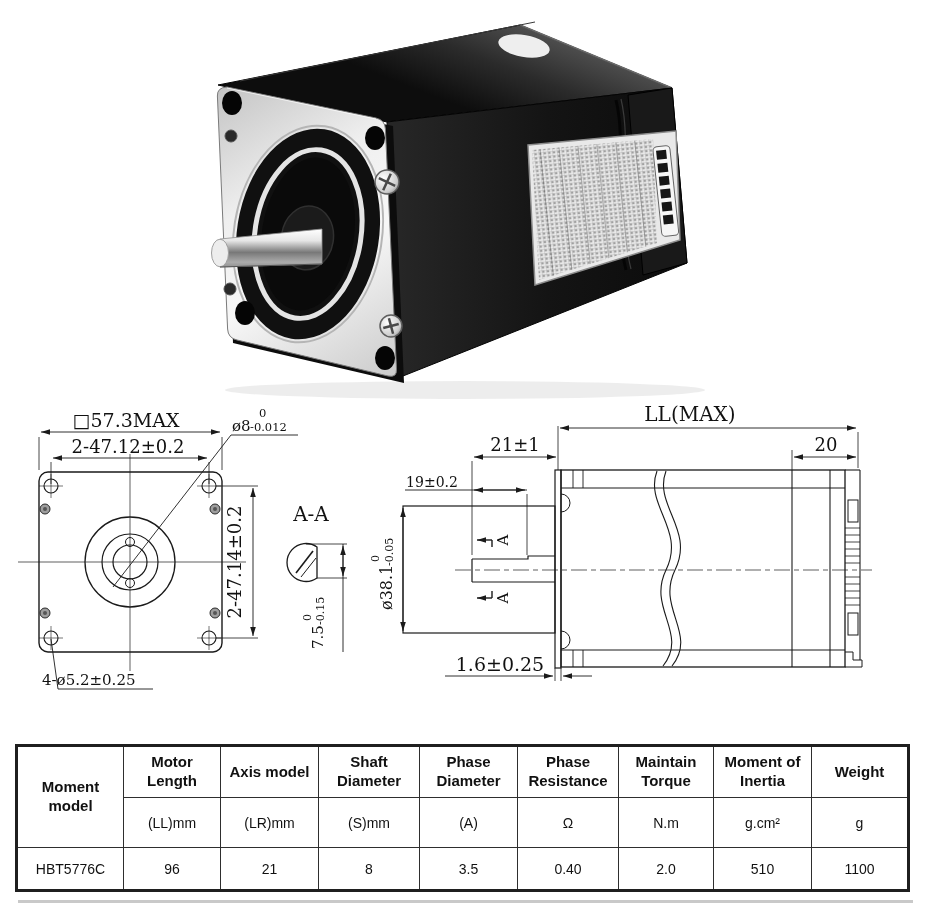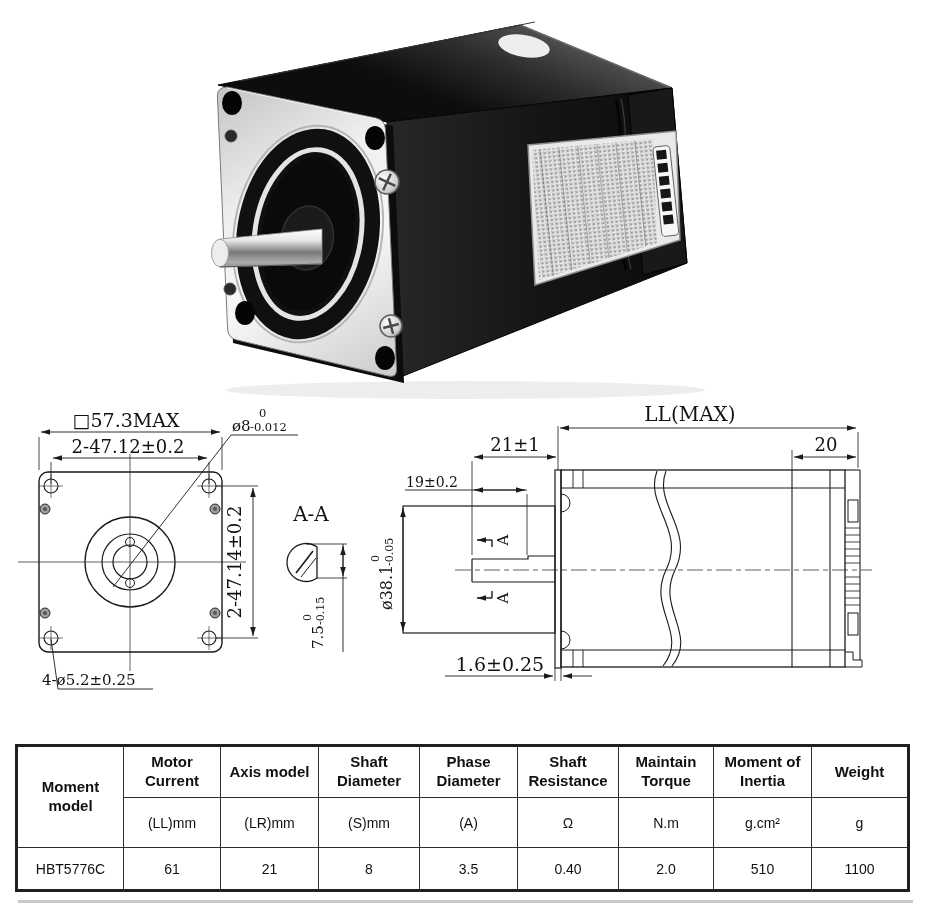--- a/index.html
+++ b/index.html
@@ -347,42 +347,42 @@
     <col style="width:101px">
       <col style="width:98px">
       <col style="width:101px">
     <col style="width:95px">
       <col style="width:98px">
       <col style="width:97px">
   </colgroup>
   <tbody>
       <tr class="hrow">
     <th rowspan="2">Moment model</th>
-    <th>Motor Current</th>
+    <th>Motor Length</th>
     <th>Axis model</th>
     <th>Shaft Diameter</th>
     <th>Phase Diameter</th>
-    <th>Shaft Resistance</th>
+    <th>Phase Resistance</th>
     <th>Maintain Torque</th>
     <th>Moment of Inertia</th>
     <th>Weight</th>
   </tr>
   <tr class="urow">
     <td>(LL)mm</td>
     <td>(LR)mm</td>
     <td>(S)mm</td>
     <td>(A)</td>
     <td>Ω</td>
     <td>N.m</td>
     <td>g.cm²</td>
     <td>g</td>
   </tr>
   <tr class="vrow">
     <td>HBT5776C</td>
-    <td>61</td>
+    <td>96</td>
     <td>21</td>
     <td>8</td>
     <td>3.5</td>
     <td>0.40</td>
     <td>2.0</td>
     <td>510</td>
     <td>1100</td>
   </tr>
 </tbody>
   </table>

